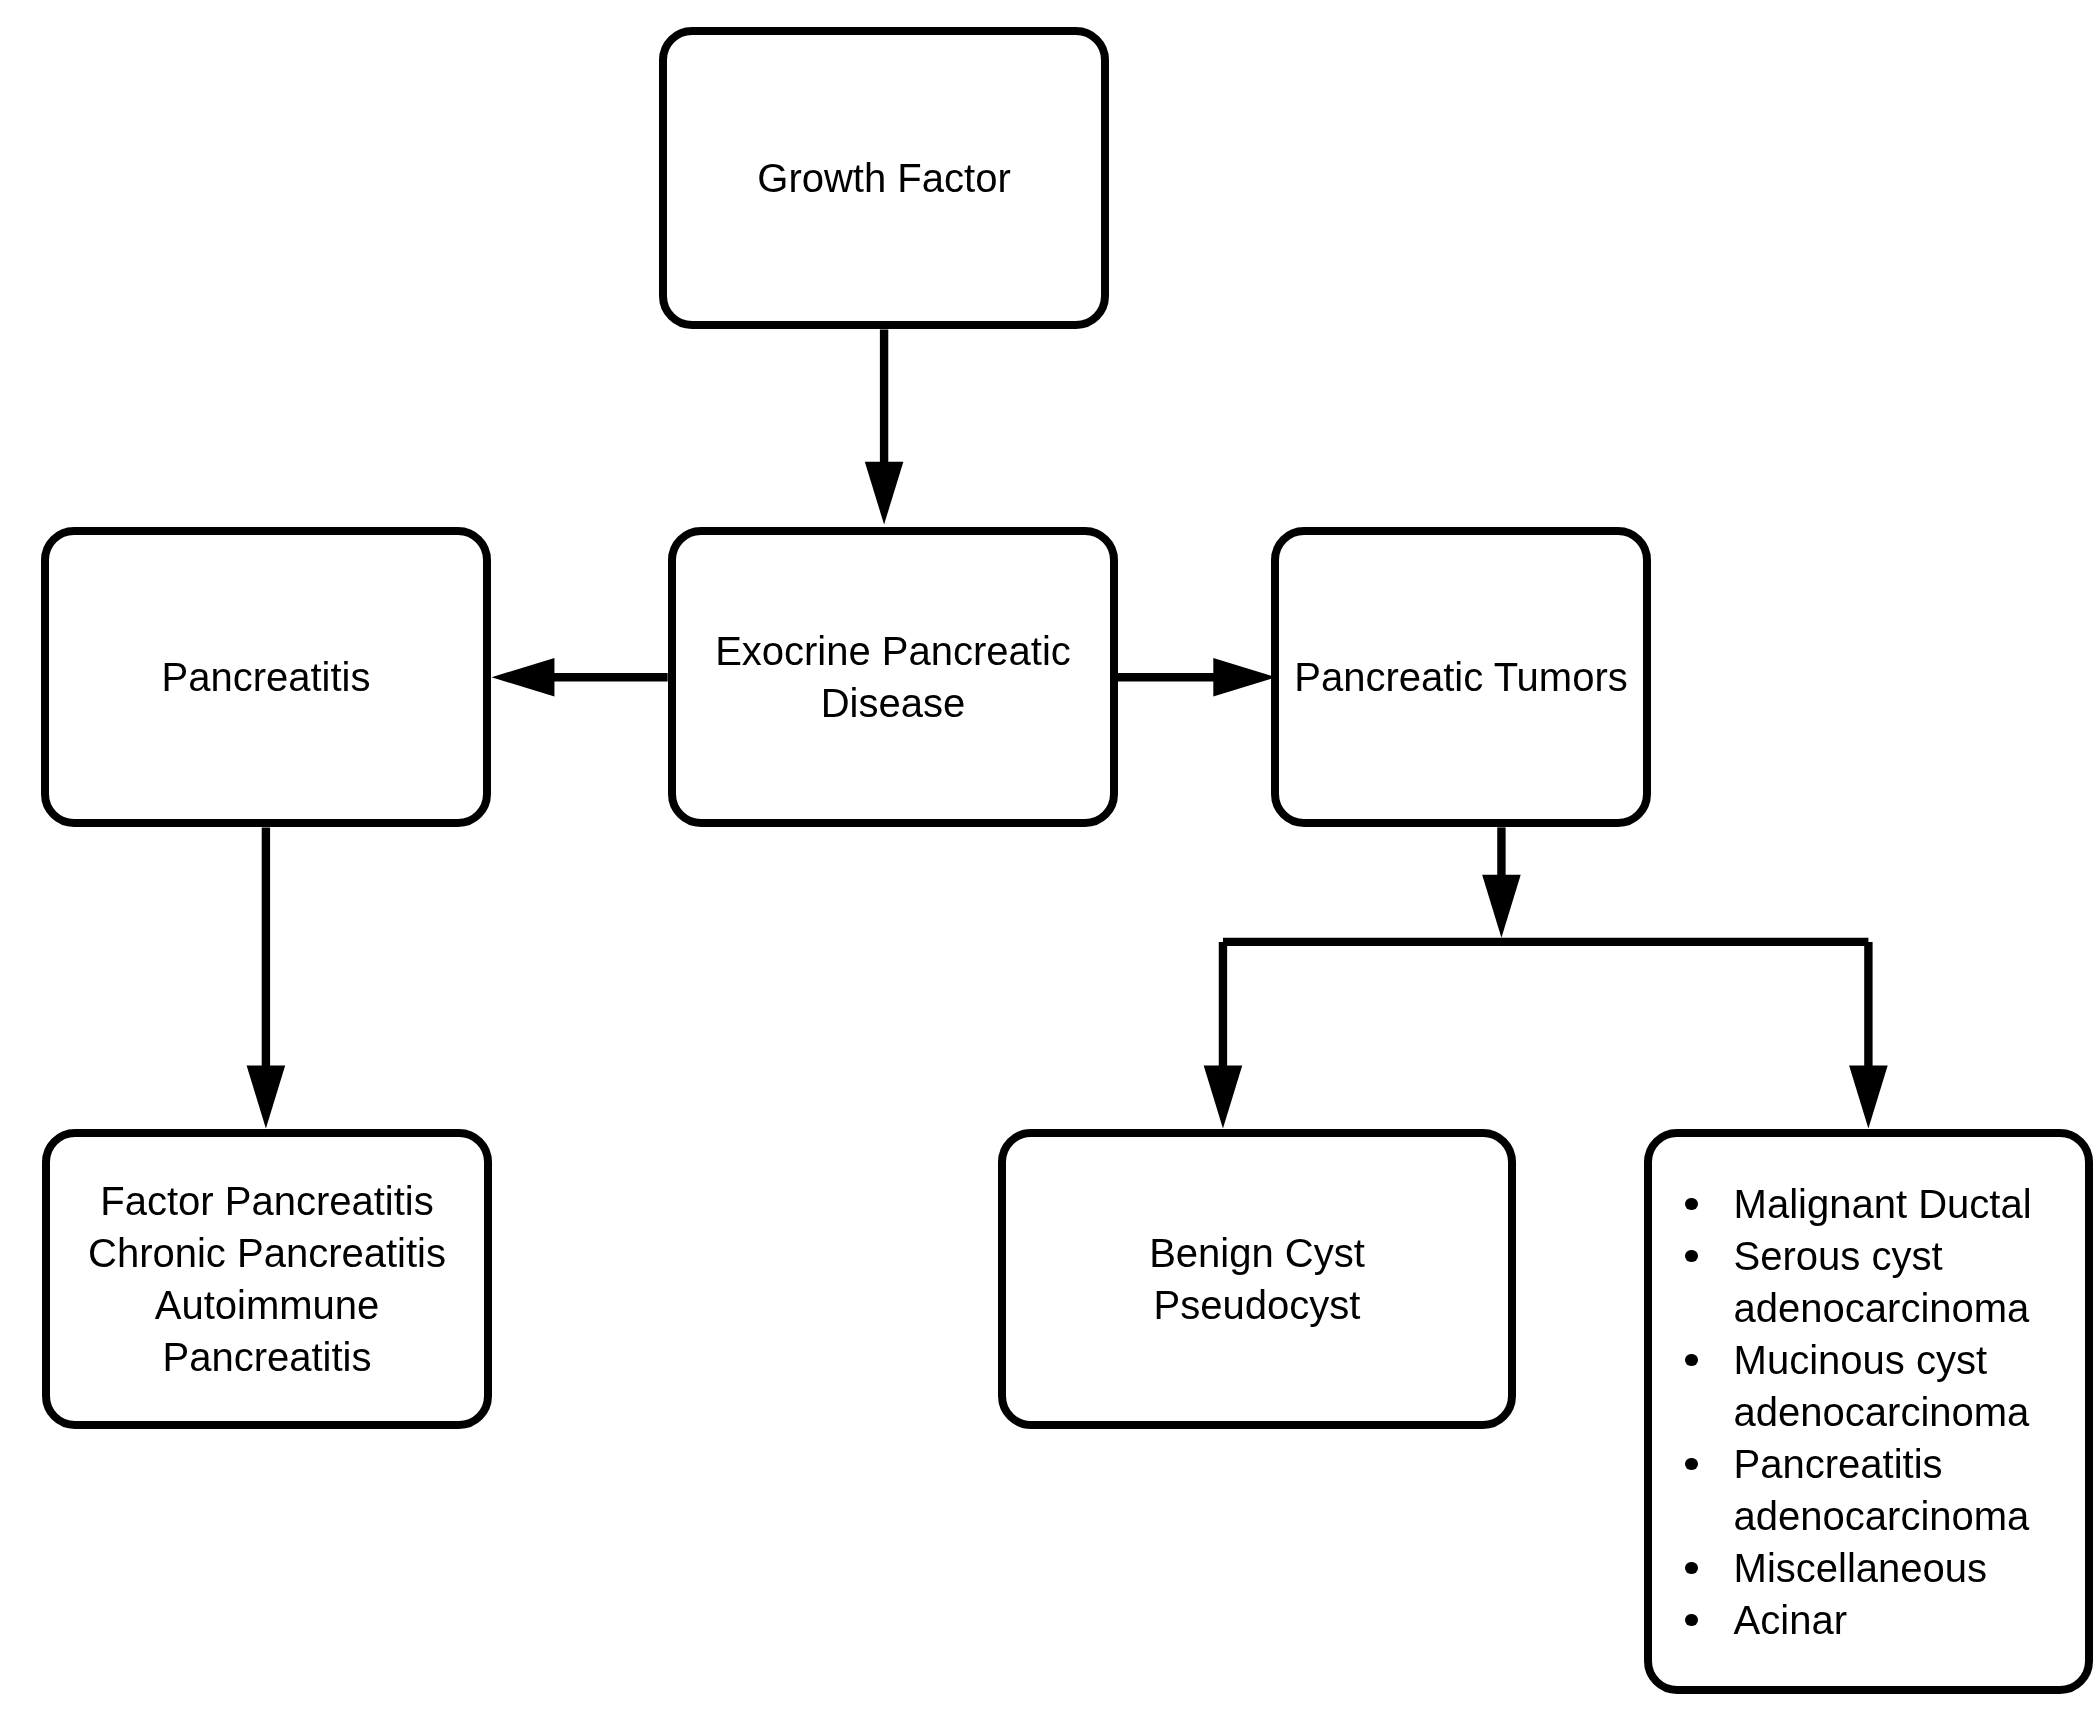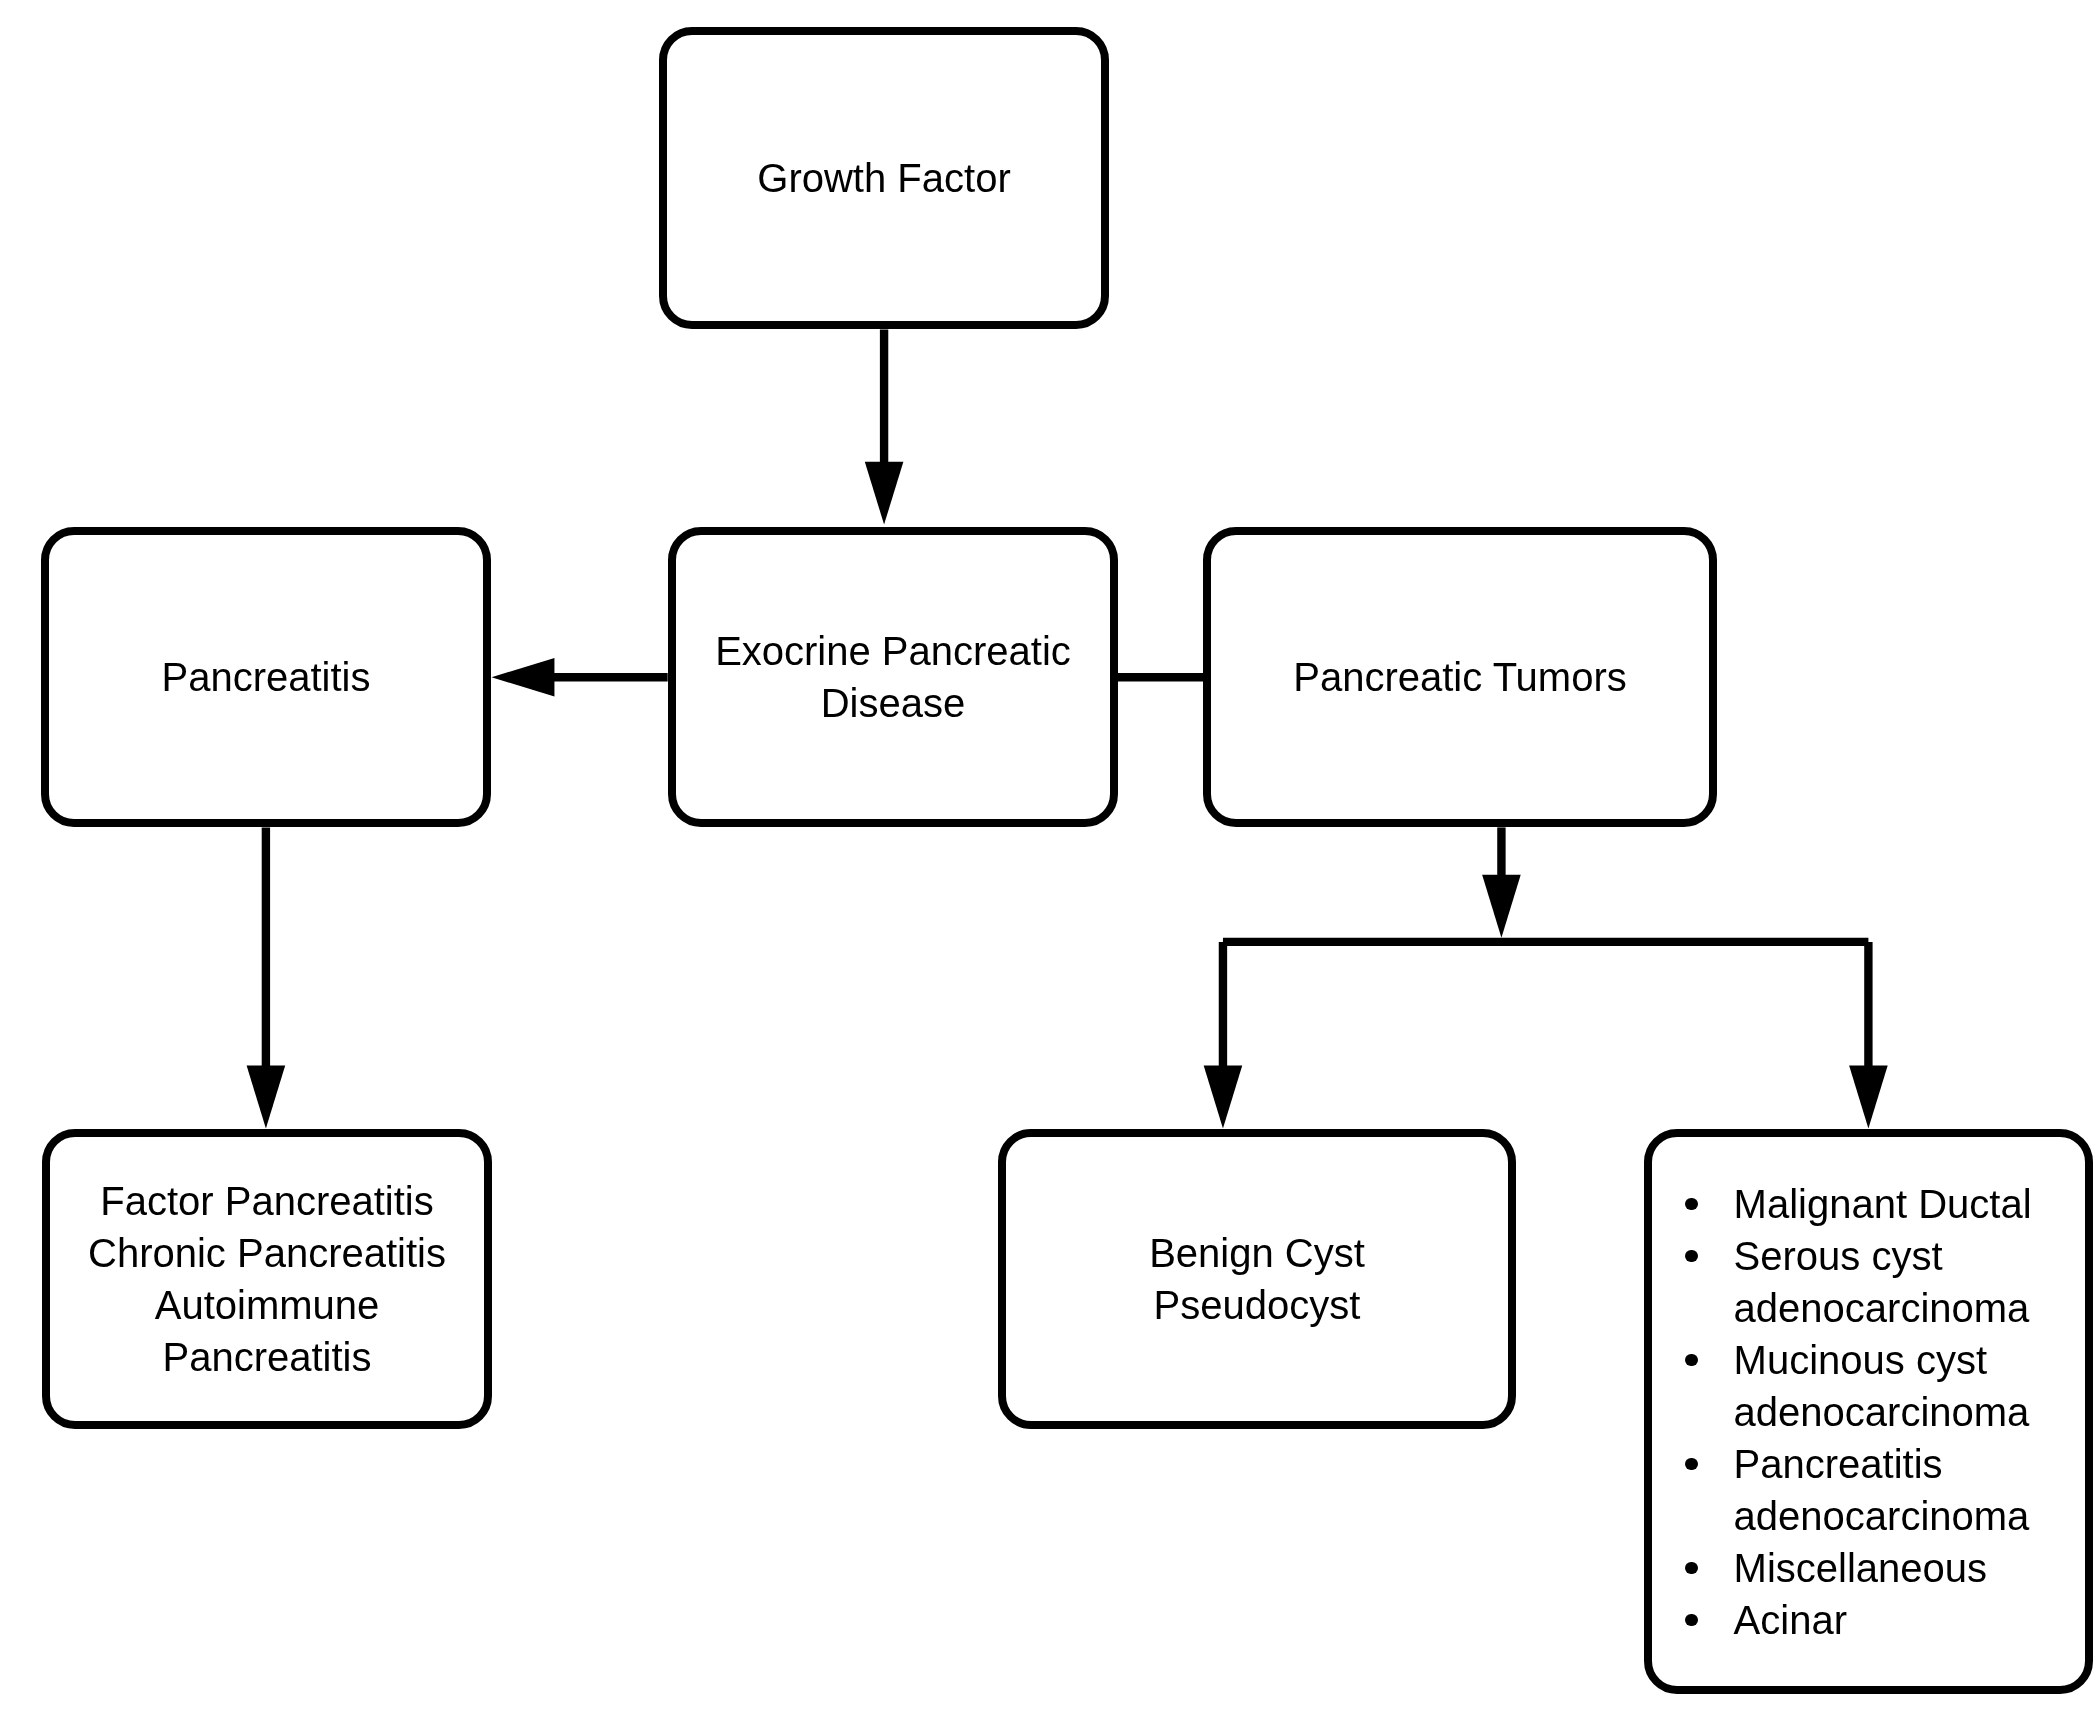--- a/index.html
+++ b/index.html
@@ -40,21 +40,21 @@
     font-size: 40px;
     line-height: 1.30;
     font-family: "Liberation Sans", sans-serif;
     white-space: pre-line;
     padding: 0 12.6px;
   }
   
   #node-growth-factor { left: 659px; top: 27px;  width: 450px; height: 302px; }
   #node-exocrine      { left: 668px; top: 527px; width: 450px; height: 300px; }
   #node-pancreatitis  { left: 41px;   top: 527px; width: 450px; height: 300px; }
-  #node-tumors        { left: 1203px; top: 527px; width: 514px; height: 300px; }
+  #node-tumors        { left: 1271px; top: 527px; width: 380px; height: 300px; }
   #node-pancreatitis-types { left: 42px;  top: 1129px; width: 450px; height: 300px; }
   #node-benign        { left: 998px; top: 1129px; width: 518px; height: 300px; }
   #node-malignant     { left: 1644px; top: 1129px; width: 449px; height: 565px;
                         align-items: center; justify-content: flex-start; }
 
   .bullet-list {
     list-style: none;
     margin: 8px;
     padding: 0 17px 0 25px;
     width: 100%;

